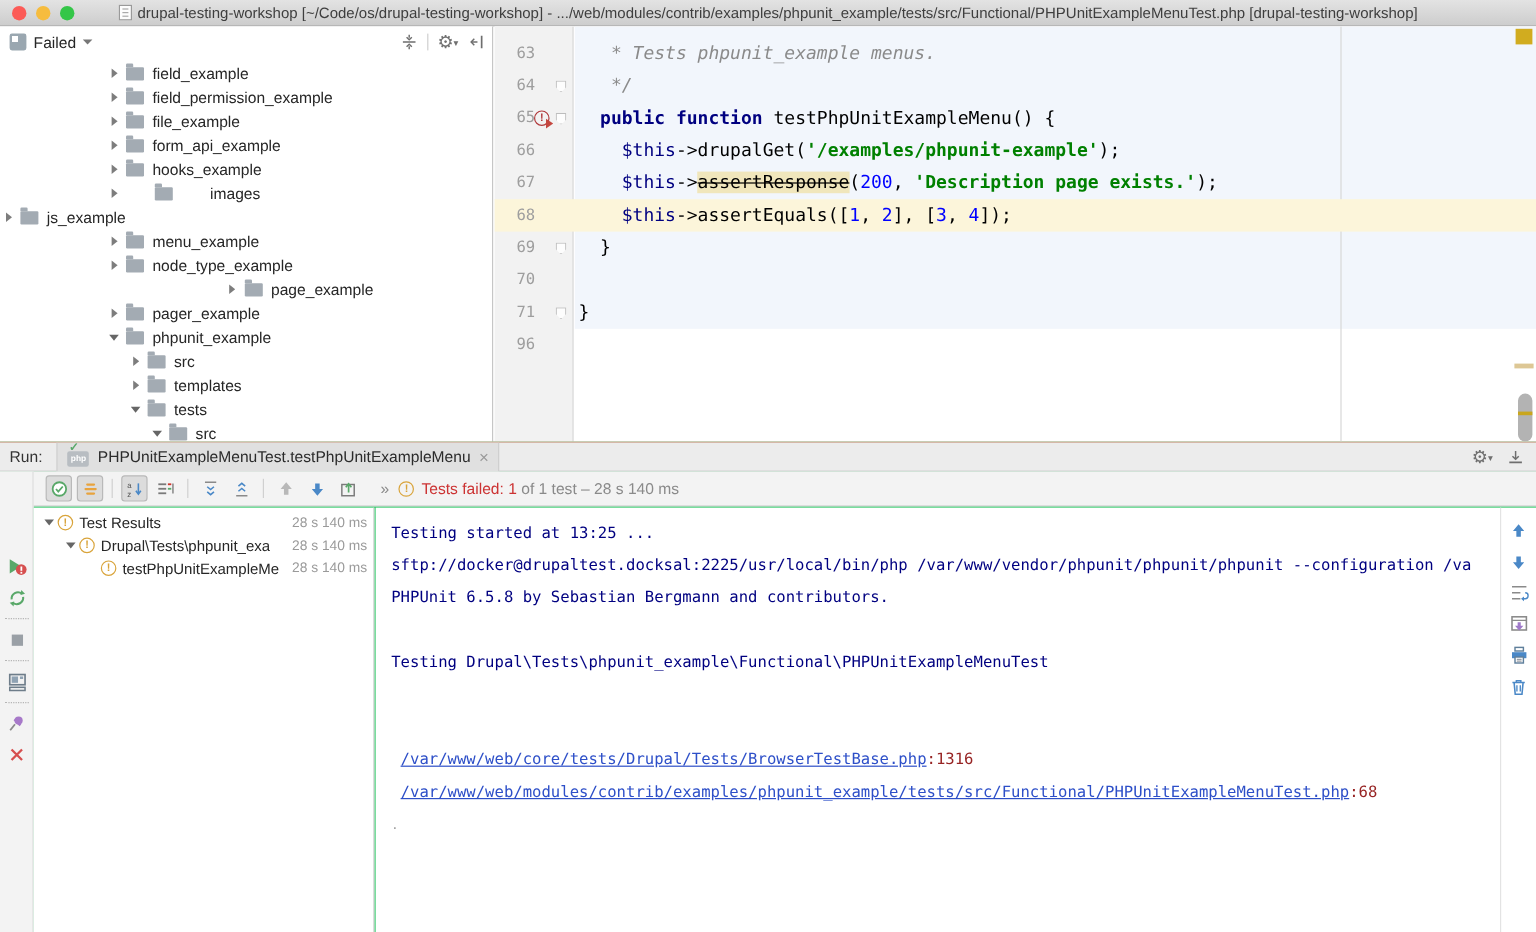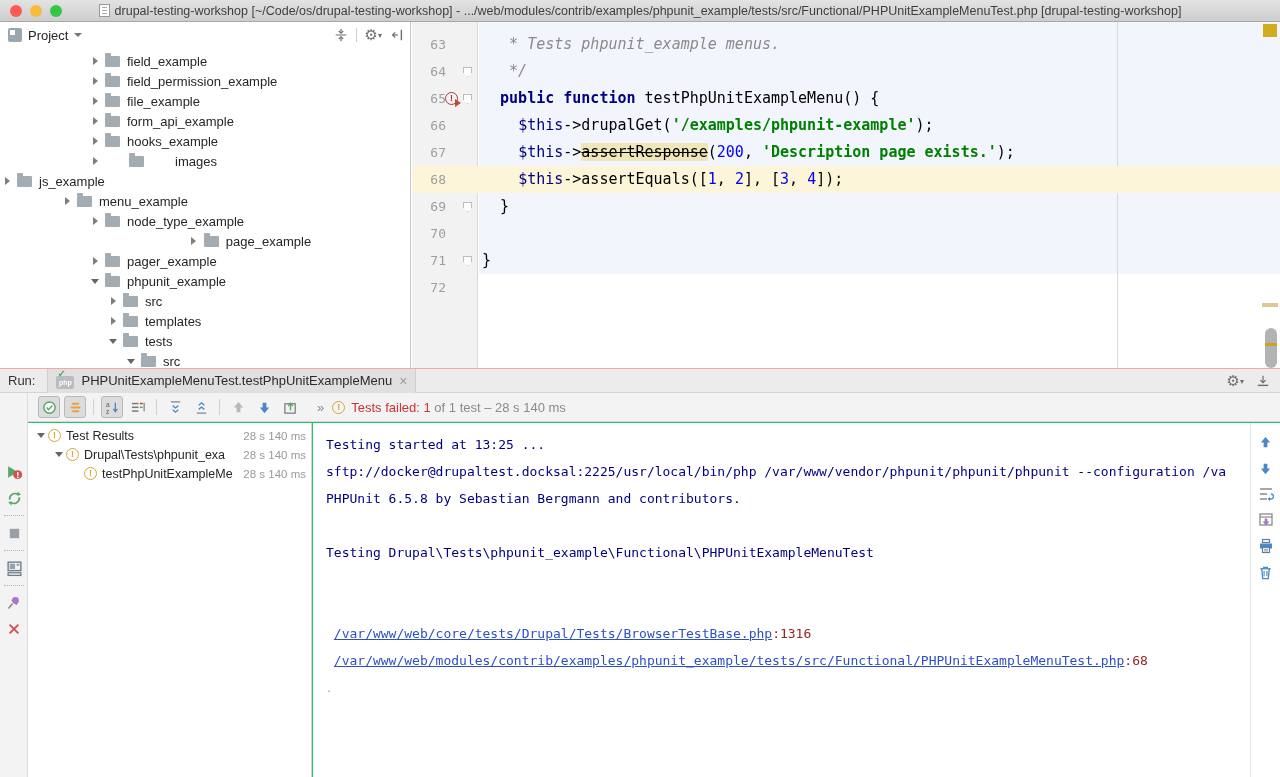--- a/index.html
+++ b/index.html
@@ -135,21 +135,21 @@
     <span class="tl yel"></span>
     <span class="tl grn"></span>
     <div class="titlewrap"><span class="docicon"></span><span>drupal-testing-workshop [~/Code/os/drupal-testing-workshop] - .../web/modules/contrib/examples/phpunit_example/tests/src/Functional/PHPUnitExampleMenuTest.php [drupal-testing-workshop]</span></div>
   </div>
 
   <div class="main">
 
     <div class="project">
       <div class="phead">
         <span class="projicon"></span>
-        <span class="phead-title">Project</span>
+        <span class="phead-title">Failed</span>
         <span class="caret-down"></span>
         <span class="phead-icons">
           <svg width="14" height="14" viewBox="0 0 16 16">
               <path d="M2 8h12M8 1v3M8 15v-3" stroke="#6e6e6e" stroke-width="1.4" fill="none"></path>
               <path d="M5.5 3.5L8 5.8l2.5-2.3M5.5 12.5L8 10.2l2.5 2.3" stroke="#6e6e6e" stroke-width="1.4" fill="none"></path>
             </svg>
           <span class="vsep-sm"></span>
           <span class="gear">⚙<small>▾</small></span>
           <svg width="14" height="14" viewBox="0 0 16 16">
               <path d="M13 2v12" stroke="#6e6e6e" stroke-width="1.6"></path>
@@ -201,21 +201,21 @@
             <span class="folder"></span>
             <span>images</span>
           </div>
           <div class="ptree-row" style="">
             <span class="tri">
               <span class="tri-right"></span>
             </span>
             <span class="folder"></span>
             <span>js_example</span>
           </div>
-          <div class="ptree-row" style="padding-left: 60px;">
+          <div class="ptree-row" style="padding-left: 88px;">
             <span class="tri">
               <span class="tri-right"></span>
             </span>
             <span class="folder"></span>
             <span>menu_example</span>
           </div>
           <div class="ptree-row" style="padding-left: 88px;">
             <span class="tri">
               <span class="tri-right"></span>
             </span>
@@ -334,21 +334,21 @@
           </div>
           <div class="eline">
             <div class="egut">
               <span class="lnum">71</span>
               <span class="foldmark"></span>
             </div>
             <div class="ecode"><span>}</span></div>
           </div>
           <div class="eline">
             <div class="egut">
-              <span class="lnum">72</span>
+              <span class="lnum">96</span>
             </div>
             <div class="ecode"></div>
           </div>
         </div>
       <div class="insp-square"></div>
       <div class="warn-stripe"></div>
       <div class="sthumb"></div>
       <div class="sthumb-mark"></div>
     </div>
   </div>

